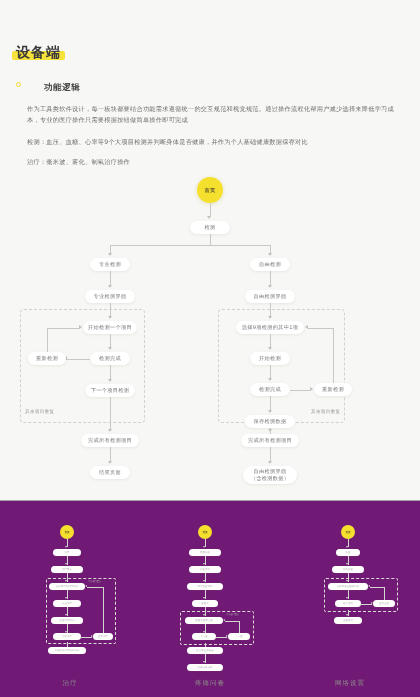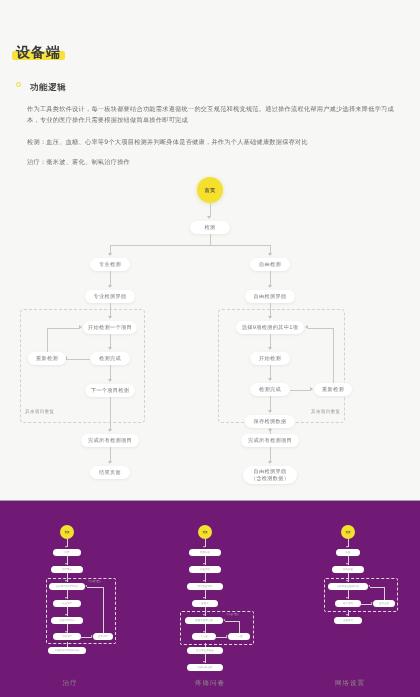--- a/index.html
+++ b/index.html
@@ -18,21 +18,21 @@
   .title-wrap{position:relative;display:inline-block;}
   .title-hl{
     position:absolute;left:-4px;bottom:1px;width:calc(100% + 8px);height:9px;
     background:#f7e23c;border-radius:2px;z-index:0;
   }
   .title{
     position:relative;z-index:1;
     font-size:14px;font-weight:bold;letter-spacing:1px;color:#3b3b3b;
     line-height:17px;
   }
-  .sub-row{display:flex;align-items:flex-start;gap:9px;margin-top:21px;}
+  .sub-row{display:flex;align-items:flex-start;gap:23px;margin-top:21px;}
   .ring{
     width:5px;height:5px;border-radius:50%;
     border:1.5px solid #f2d92e;box-sizing:border-box;background:transparent;
     flex:0 0 auto;
   }
   .subtitle{font-size:8.5px;font-weight:bold;letter-spacing:.6px;color:#3f3f3f;}
   .para{
     margin:9px 0 0 11px;font-size:6.2px;line-height:11px;color:#6d6d6d;
     letter-spacing:.25px;max-width:392px;
   }

